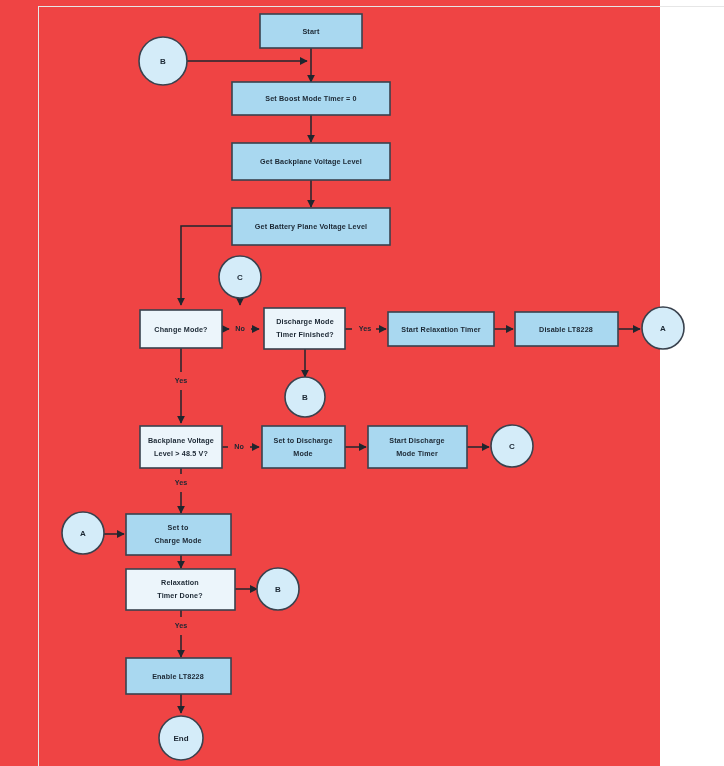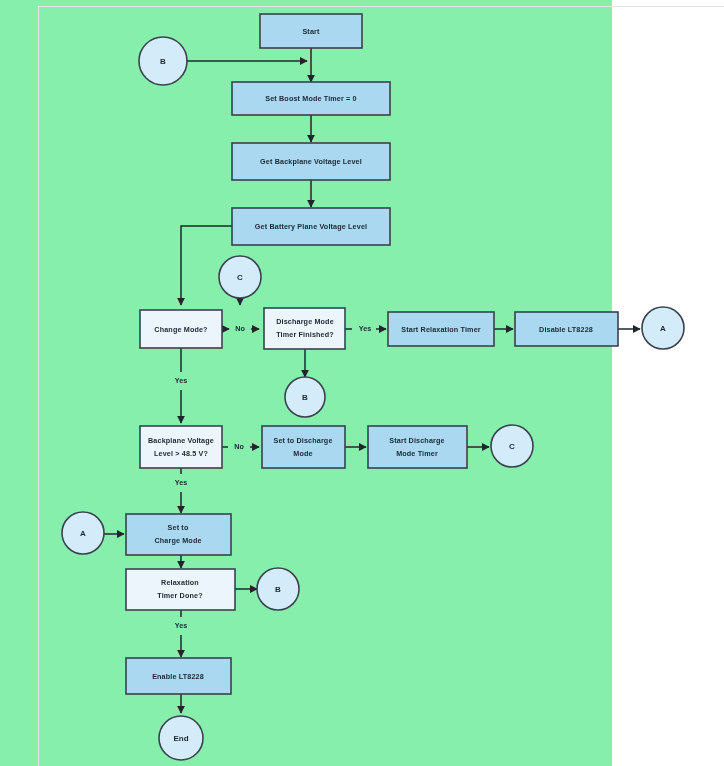--- a/index.html
+++ b/index.html
@@ -8,23 +8,23 @@
     background: #ffffff;
   }
   body {
     width: 724px;
     height: 766px;
     font-family: "Liberation Sans", sans-serif;
     overflow: hidden;
   }
   #flow-root {
     position: relative;
-    width: 612px;
+    width: 660px;
     height: 766px;
-    background: #86efac;
+    background: #ef4444;
   }
   #page-frame {
     position: absolute;
     left: 38px;
     top: 6px;
     width: 686px;
     height: 760px;
     border-left: 1px solid #e6e6e6;
     border-top: 1px solid #e6e6e6;
     box-sizing: border-box;

